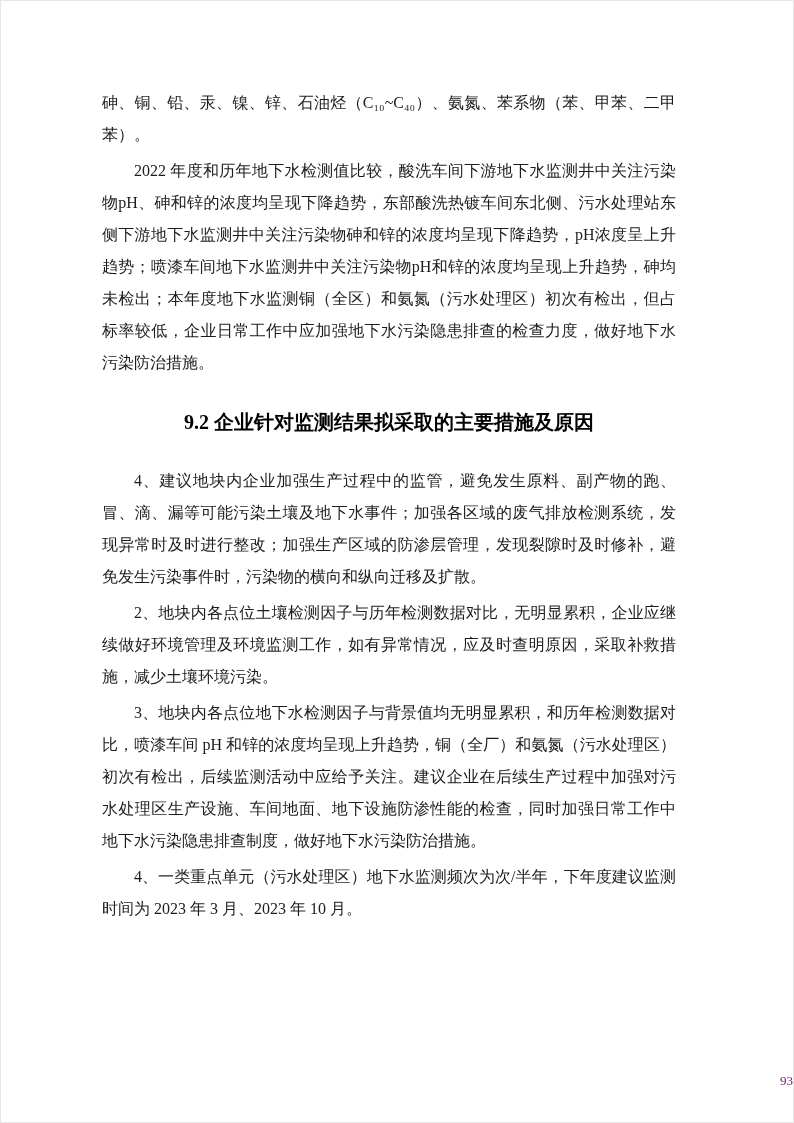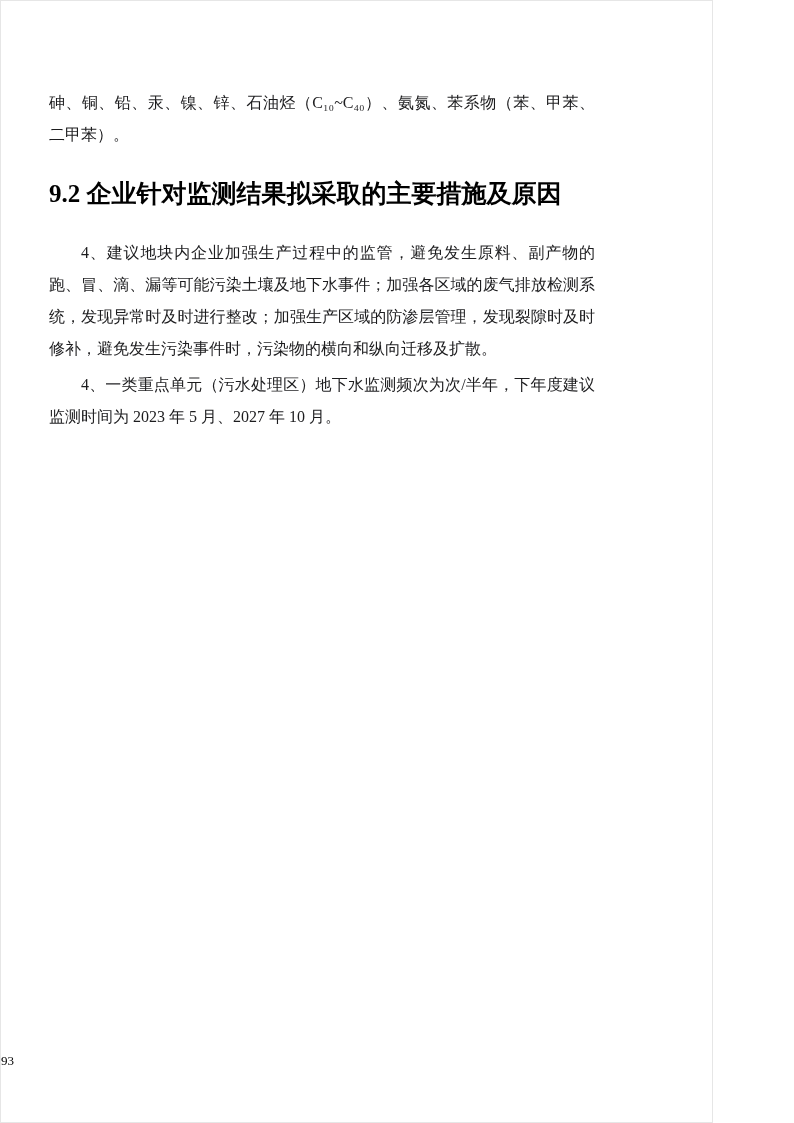--- a/index.html
+++ b/index.html
@@ -3,69 +3,72 @@
 <meta charset="utf-8">
 <style>
   html, body {
     margin: 0;
     padding: 0;
     background: #ffffff;
     overflow: hidden;
   }
   .page {
     position: relative;
-    width: 713px;
+    width: 794px;
     height: 1123px;
     box-sizing: border-box;
     background: #ffffff;
     border: 1px solid #e6e6e6;
-    padding: 86px 117px 0 48px;
+    padding: 86px 117px 0 101px;
     font-family: "Liberation Serif", "DejaVu Serif", serif;
     color: #1c1c1e;
   }
   .para {
     margin: 0 0 4px 0;
     font-size: 16px;
     line-height: 32px;
     text-align: justify;
     text-indent: 2em;
     color: #1c1c1e;
     word-break: break-all;
   }
   .para.no-indent {
     text-indent: 0;
   }
   .section-heading {
-    font-size: 25px;
+    font-size: 20px;
     font-weight: bold;
     color: #000000;
     margin: 28px 0 28px 0;
     line-height: 30px;
-    text-align: left;
+    text-align: center;
     text-indent: 0;
   }
   .page-footer {
     position: absolute;
-    bottom: 52px;
+    bottom: 32px;
     left: 0;
     right: 0;
-    text-align: left;
+    text-align: right;
     font-size: 13px;
     line-height: 18px;
-    color: #000000;
+    color: #701a75;
     font-family: "Liberation Serif", "DejaVu Serif", serif;
   }
 </style>
 </head>
 <body>
 
 <div class="page">
   <div>
     <p class="para no-indent">砷、铜、铅、汞、镍、锌、石油烃（C₁₀~C₄₀）、氨氮、苯系物（苯、甲苯、二甲苯）。</p>
+    <p class="para">2022 年度和历年地下水检测值比较，酸洗车间下游地下水监测井中关注污染物pH、砷和锌的浓度均呈现下降趋势，东部酸洗热镀车间东北侧、污水处理站东侧下游地下水监测井中关注污染物砷和锌的浓度均呈现下降趋势，pH浓度呈上升趋势；喷漆车间地下水监测井中关注污染物pH和锌的浓度均呈现上升趋势，砷均未检出；本年度地下水监测铜（全区）和氨氮（污水处理区）初次有检出，但占标率较低，企业日常工作中应加强地下水污染隐患排查的检查力度，做好地下水污染防治措施。</p>
 
     <h2 class="section-heading">9.2 企业针对监测结果拟采取的主要措施及原因</h2>
 
     <p class="para">4、建议地块内企业加强生产过程中的监管，避免发生原料、副产物的跑、冒、滴、漏等可能污染土壤及地下水事件；加强各区域的废气排放检测系统，发现异常时及时进行整改；加强生产区域的防渗层管理，发现裂隙时及时修补，避免发生污染事件时，污染物的横向和纵向迁移及扩散。</p>
-    <p class="para">4、一类重点单元（污水处理区）地下水监测频次为次/半年，下年度建议监测时间为 2023 年 5 月、2027 年 10 月。</p>
+    <p class="para">2、地块内各点位土壤检测因子与历年检测数据对比，无明显累积，企业应继续做好环境管理及环境监测工作，如有异常情况，应及时查明原因，采取补救措施，减少土壤环境污染。</p>
+    <p class="para">3、地块内各点位地下水检测因子与背景值均无明显累积，和历年检测数据对比，喷漆车间 pH 和锌的浓度均呈现上升趋势，铜（全厂）和氨氮（污水处理区）初次有检出，后续监测活动中应给予关注。建议企业在后续生产过程中加强对污水处理区生产设施、车间地面、地下设施防渗性能的检查，同时加强日常工作中地下水污染隐患排查制度，做好地下水污染防治措施。</p>
+    <p class="para">4、一类重点单元（污水处理区）地下水监测频次为次/半年，下年度建议监测时间为 2023 年 3 月、2023 年 10 月。</p>
   </div>
 
   <div class="page-footer">93</div>
 </div>
 
 </body></html>

